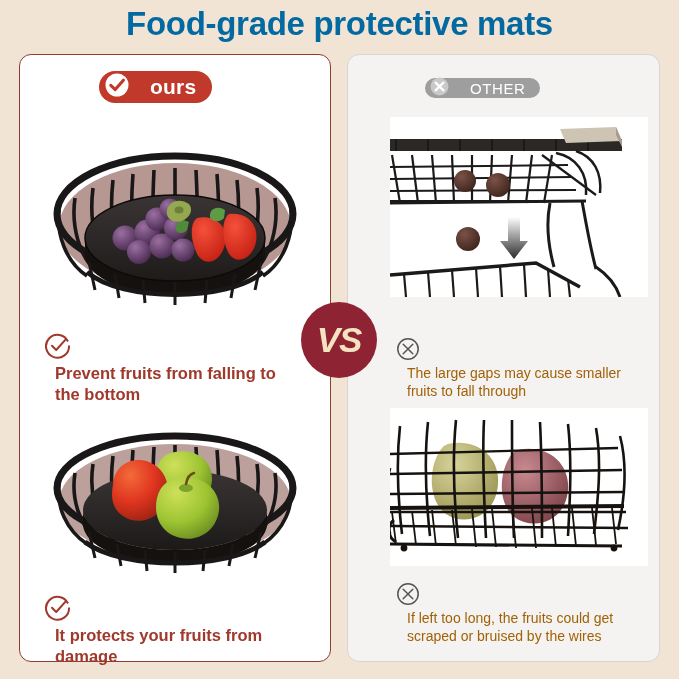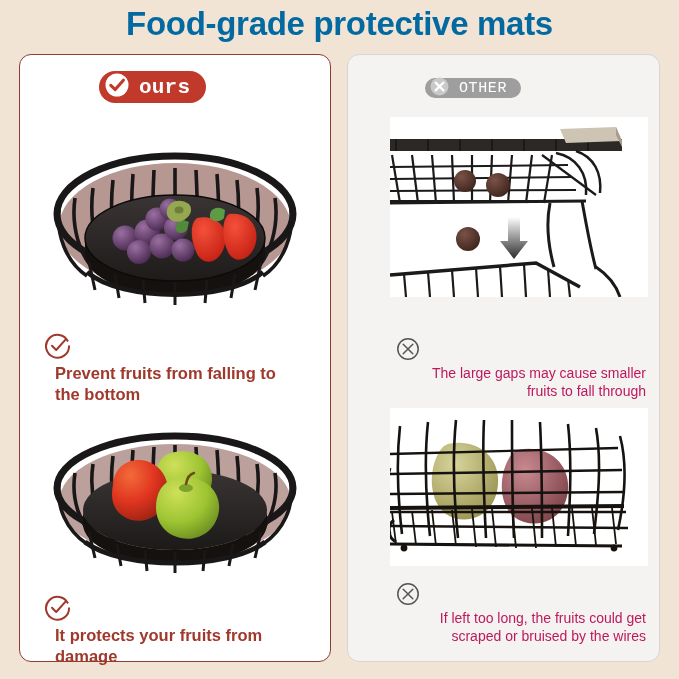--- a/index.html
+++ b/index.html
@@ -36,21 +36,21 @@
 
   
   .badge {
     position:absolute; display:flex; align-items:center;
     border-radius:20px; height:32px; padding:0 16px 0 5px;
   }
   .badge-ours { left:99px; top:71px; background:#c0392b; }
   .badge-other { left:425px; top:78px; background:#9e9e9e; height:20px; padding:0 14px 0 4px; }
   .badge-label {
     color:#ffffff; font-weight:bold; font-size:21px;
-    margin-left:9px; letter-spacing:0.2px;font-family:Liberation Mono, monospace;
+    margin-left:20px; letter-spacing:0.2px;
   }
   .badge-other .badge-label { font-size:15px; font-weight:normal; letter-spacing:0.6px; }
   .badge-icon { flex:0 0 auto; display:block; }
 
   
   .photo {
     position:absolute; background:#ffffff; overflow:hidden;
   }
   .photo-ours-1 { left:29px; top:122px; width:292px; height:190px; }
   .photo-ours-2 { left:29px; top:404px; width:292px; height:172px; }
@@ -61,21 +61,21 @@
   .feature { position:absolute; display:flex; align-items:flex-start;flex-direction:column; }
   .feat-ours-1 { left:44px; top:330px; width:260px; }
   .feat-ours-2 { left:44px; top:592px; width:260px; }
   .feat-other-1 { left:396px; top:335px; width:250px; }
   .feat-other-2 { left:396px; top:580px; width:250px; }
   .feature .fi { flex:0 0 auto; margin-top:2px; }
   .feature .ft {
     margin-left:11px; font-size:15.5px; line-height:19.5px;
   }
   .feat-ours-1 .ft, .feat-ours-2 .ft { color:#a0392c; font-weight:bold; font-size:16.5px; line-height:21px; }
-  .feat-other-1 .ft, .feat-other-2 .ft { color:#be185d; font-size:14px; line-height:17.5px;text-align:right; }
+  .feat-other-1 .ft, .feat-other-2 .ft { color:#a16207; font-size:14px; line-height:17.5px; }
 
   
   .vs-badge {
     position:absolute; left:301px; top:302px;
     width:76px; height:76px; border-radius:50%;
     background:#8e2433;
     display:flex; align-items:center; justify-content:center;
     z-index:5;
   }
   .vs-text {
@@ -415,14 +415,17 @@
   <div class="feature feat-other-2">
     <span class="fi">
       <svg width="24" height="24" viewBox="0 0 24 24">
         <circle cx="12" cy="12" r="10.2" fill="none" stroke="#555555" stroke-width="1.5"></circle>
         <path d="M7.2 7.2 L16.8 16.8 M16.8 7.2 L7.2 16.8" stroke="#555555" stroke-width="1.5" stroke-linecap="round"></path>
       </svg>
     </span>
     <span class="ft">If left too long, the fruits could get scraped or bruised by the wires</span>
   </div>
 
+  <div class="vs-badge">
+    <span class="vs-text">VS</span>
+  </div>
 
 </div>
 
 </body></html>

